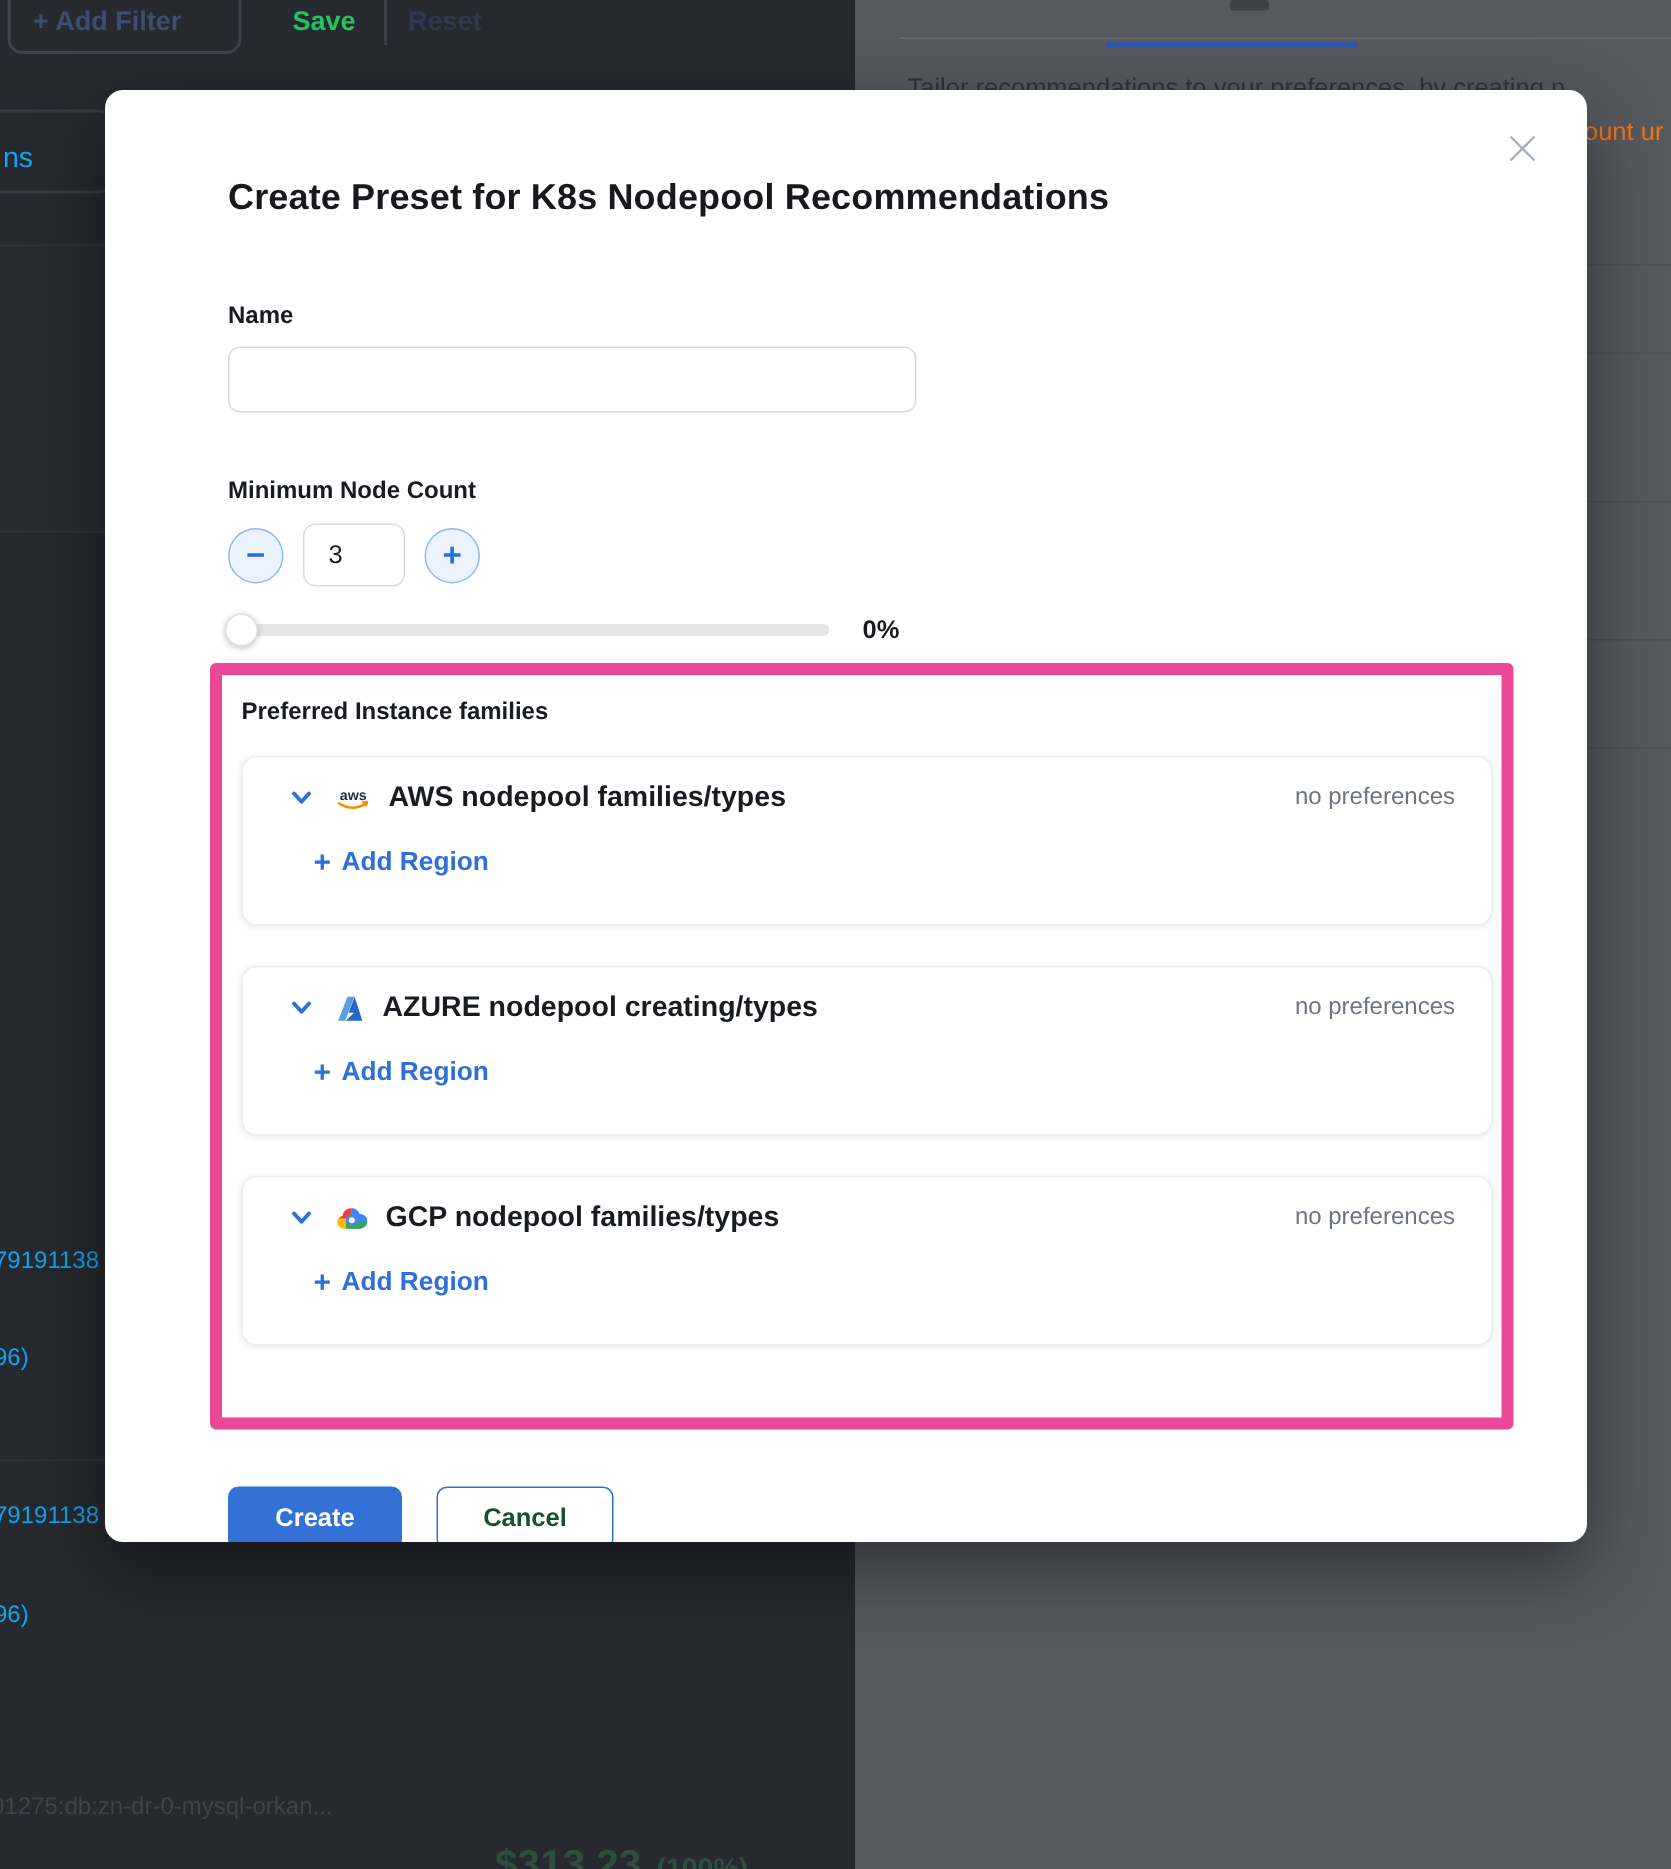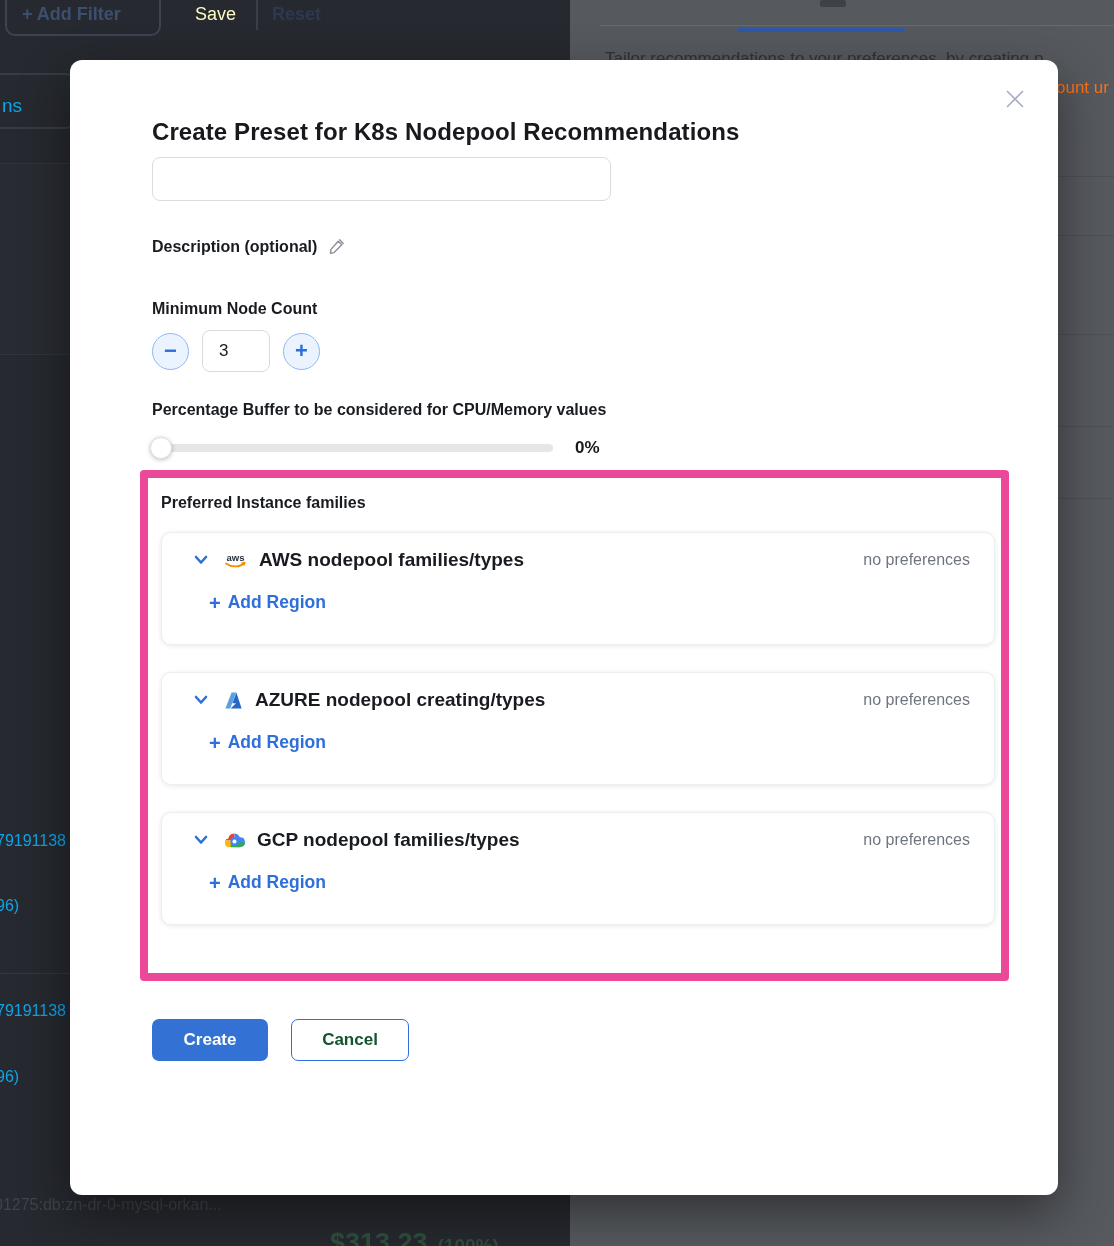--- a/index.html
+++ b/index.html
@@ -11,33 +11,33 @@
   .bg-panel { position:absolute; left:570px; top:0; width:544px; height:1246px; background:#56595e; }
   .panel-divider { position:absolute; height:1px; background:#4d5055; }
   .panel-topline { position:absolute; left:600px; top:25px; width:514px; height:1px; background:#676a6e; }
   .tab-underline { position:absolute; left:737px; top:28px; width:168px; height:4px; background:#2f57a8; border-radius:2px; }
   .tab-frag { position:absolute; left:820px; top:0; width:26px; height:7px; background:#3e4246; border-radius:2px; }
   .panel-paragraph { position:absolute; left:605px; top:46px; width:520px; color:#2f3338; font-size:17px; line-height:26px; white-space:nowrap; }
   .panel-frag2 { position:absolute; left:1056px; top:78px; color:#f97316; font-size:17px; white-space:nowrap; }
 
   .toolbar-btn { position:absolute; left:5px; top:-14px; width:156px; height:50px; border:2px solid #3d4450; border-radius:10px; }
   .toolbar-addfilter { position:absolute; left:22px; top:4px; font-size:18px; font-weight:700; color:#3d4f6e; }
-  .toolbar-save { position:absolute; left:195px; top:4px; font-size:18px; font-weight:400; color:#fef9c3; }
+  .toolbar-save { position:absolute; left:195px; top:4px; font-size:18px; font-weight:700; color:#22c55e; }
   .toolbar-vsep { position:absolute; left:256px; top:0px; width:2px; height:30px; background:#3a3f49; }
   .toolbar-reset { position:absolute; left:272px; top:4px; font-size:18px; font-weight:700; color:#2d3950; }
 
   .frag { position:absolute; color:#0ea5e9; font-size:16px; white-space:nowrap; }
   .ns-box { position:absolute; left:-24px; top:73px; width:100px; height:56px; border:2px solid #383d45; border-radius:10px; }
   .ghost-card { position:absolute; left:-30px; top:163px; width:130px; height:192px; border:1px solid #31353c; border-radius:10px; background:#282b31; }
   .left-divider { position:absolute; left:0; top:973px; width:70px; height:1px; background:#33363c; }
   .frag-price { position:absolute; left:330px; top:1228px; font-size:27px; font-weight:700; color:#2f4f3e; white-space:nowrap; }
   .frag-price small { font-size:19px; font-weight:700; color:#2f4f3e; margin-left:10px; }
 
   
-  .modal { position:absolute; left:70px; top:60px; width:988px; height:1135px; background:#ffffff;
+  .modal { position:absolute; left:70px; top:60px; width:988px; height:968px; background:#ffffff;
            border-radius:12px; box-shadow:0 18px 50px rgba(0,0,0,0.45); padding:58px 82px 0 82px; overflow:hidden; }
   .close-btn { position:absolute; top:24px; right:28px; width:30px; height:30px; cursor:pointer;
                display:flex; align-items:center; justify-content:center; background:none; border:none; }
   .modal-title { font-size:24px; font-weight:700; color:#17191c; letter-spacing:0.1px; }
 
   .field-label { font-size:16px; font-weight:600; color:#181b20; }
   .name-label { margin-top:56px; }
   .name-input { margin-top:11px; width:459px; height:44px; border:1px solid #d8dce1; border-radius:8px;
                 font-size:16px; padding:0 12px; color:#181b20; outline:none; display:block; }
   .desc-row { margin-top:37px; display:flex; align-items:center; gap:10px; }
@@ -115,41 +115,35 @@
 
   <button class="close-btn">
     <svg width="26" height="26" viewBox="0 0 26 26">
       <line x1="5" y1="5" x2="21" y2="21" stroke="#a9adc4" stroke-width="1.6"></line>
       <line x1="21" y1="5" x2="5" y2="21" stroke="#a9adc4" stroke-width="1.6"></line>
     </svg>
   </button>
 
   <h1 class="modal-title">Create Preset for K8s Nodepool Recommendations</h1>
 
+  <div class="field-label name-label">Name</div>
   <input class="name-input" type="text" value="" style="">
 
-  <div class="desc-row">
-    <span class="field-label">Description (optional)</span>
-    <svg width="18" height="18" viewBox="0 0 18 18">
-      <path d="M11.2 3.2 L14.8 6.8 L7 14.6 L3.4 15.2 L4 11.4 Z M12.6 1.8 L16.2 5.4" fill="none" stroke="#8a8f98" stroke-width="1.4" stroke-linejoin="round" stroke-linecap="round"></path>
-    </svg>
-  </div>
 
   <div class="field-label minnode-label">Minimum Node Count</div>
   <div class="stepper">
     <button class="step-btn">
         <span>−</span>
       </button>
     <input class="step-input" value="3" style="">
     <button class="step-btn">
         <span>+</span>
       </button>
   </div>
 
-  <div class="field-label buffer-label">Percentage Buffer to be considered for CPU/Memory values</div>
   <div class="slider-row">
     <div class="slider-track">
       <div class="slider-thumb"></div>
     </div>
     <span class="slider-value">0%</span>
   </div>
 
   <div class="preferred-box">
     <div class="preferred-label">Preferred Instance families</div>
 

